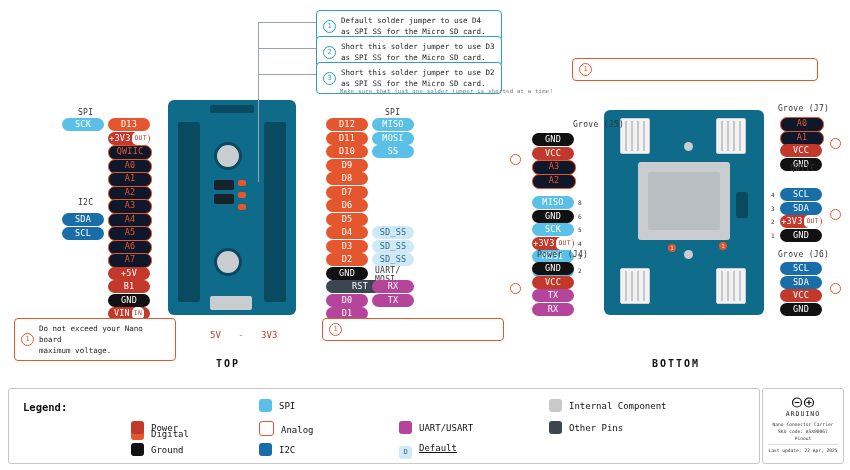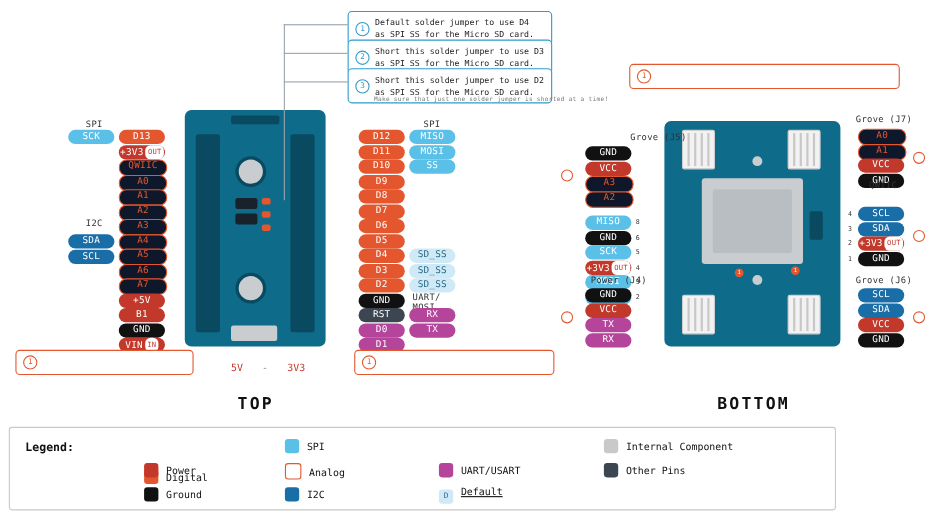--- a/index.html
+++ b/index.html
@@ -26,21 +26,21 @@
     font-family:"DejaVu Sans Mono", monospace;
   }
   .pill.digital{background:#e4572e;}
   .pill.power{background:#c2392b;}
   .pill.ground{background:#111111;}
   .pill.spi{background:#5bc0e8;}
   .pill.i2c{background:#1a6ea8;}
   .pill.uart{background:#b5459a;}
   .pill.analog{background:#0f172a;color:#e4572e;border:1px solid #e4572e;line-height:11px;}
   .pill.default{background:#cfe9f6;color:#2c6b86;}
-  .pill.other{background:#3b4650;}
+  .pill.other{background:#3b4650;padding-left:13px;}
 
   .tag{
     position:absolute;font-size:8px;color:#333;letter-spacing:.3px;
     font-family:"DejaVu Sans Mono", monospace;
   }
   .out-badge{
     display:inline-block;background:#ffffff;color:#c2392b;border-radius:5px;
     font-size:6.5px;padding:0 2px;margin-left:2px;vertical-align:1px;
   }
   .in-badge{
@@ -80,21 +80,21 @@
   }
   .hdr{position:absolute;background:#0a4a61;border-radius:2px;}
   .hole{position:absolute;border-radius:50%;background:#c9cdd0;border:3px solid #0a4a61;}
   .chip{position:absolute;background:#17222b;border-radius:2px;}
 
   .grove{position:absolute;background:#f2f2f2;border:1px solid #d0d0d0;border-radius:2px;}
   .grove i{position:absolute;top:2px;width:2px;height:calc(100% - 4px);background:#c8c8c8;display:block;}
 
   .boardlabel{
     position:absolute;font-family:"DejaVu Sans Mono", monospace;
-    font-size:15px;letter-spacing:2px;color:#111;font-weight:bold;
+    font-size:10px;letter-spacing:2px;color:#111;font-weight:bold;
   }
   .axis{position:absolute;font-size:9px;color:#c2392b;font-family:"DejaVu Sans Mono", monospace;}
   .axis .gray{color:#8c8c8c;}
 
   
   .legend{
     position:absolute;left:8px;top:388px;width:750px;height:74px;
     border:1px solid #c9c9c9;border-radius:3px;background:#fff;
   }
   .legend-title{
@@ -308,20 +308,22 @@
       <div class="callout blue" style="left: 316px; top: 62px; width: 172px;">
         <div class="num">3</div>
         <div style="white-space: pre-line;">Short this solder jumper to use D2
 as SPI SS for the Micro SD card.</div>
       </div>
       <div class="callout" style="left: 572px; top: 58px; width: 232px;">
         <div class="num">1</div>
       </div>
       <div class="callout" style="left: 14px; top: 318px; width: 148px;">
         <div class="num">1</div>
+        <div style="white-space: pre-line;">Do not exceed your Nano board
+maximum voltage.</div>
       </div>
       <div class="callout" style="left: 322px; top: 318px; width: 168px;">
         <div class="num">1</div>
       </div>
     </div>
   <div class="tag" style="left:340px;top:88px;font-size:5.5px;color:#777;">Make sure that just one solder jumper is shorted at a time!</div>
 
   <div class="lead" style="left:258px;top:22px;width:58px;"></div>
   <div class="lead" style="left:258px;top:48px;width:58px;"></div>
   <div class="lead" style="left:258px;top:74px;width:58px;"></div>
@@ -336,14 +338,30 @@
         <div class="lg-item" style="left: 122px; top: 32px;"><span class="sw power"></span><span>Power</span></div>
         <div class="lg-item" style="left: 250px; top: 32px;"><span class="sw analog"></span><span>Analog</span></div>
         <div class="lg-item" style="left: 390px; top: 32px;"><span class="sw uart"></span><span>UART/USART</span></div>
         <div class="lg-item" style="left: 540px; top: 32px;"><span class="sw other"></span><span>Other Pins</span></div>
         <div class="lg-item" style="left: 122px; top: 54px;"><span class="sw ground"></span><span>Ground</span></div>
         <div class="lg-item" style="left: 250px; top: 54px;"><span class="sw i2c"></span><span>I2C</span></div>
         <div class="lg-item" style="left: 390px; top: 54px; text-decoration: underline;"><span class="sw default">D</span><span>Default</span></div>
       </div>
   </div>
 
+  <div class="infobox">
+    <svg class="infinity" viewBox="0 0 52 24">
+      <g fill="none" stroke="#111" stroke-width="2.4">
+        <circle cx="14" cy="12" r="9"></circle>
+          <circle cx="38" cy="12" r="9"></circle>
+        <path d="M9 12h10M33 12h10M38 7v10"></path>
+      </g>
+    </svg>
+    <div class="brand">ARDUINO</div>
+    <div class="meta">
+      <span>Nano Connector Carrier</span><br>
+      <span>SKU code: ASX00067</span><br>
+      <span>Pinout</span>
+      <span class="last">Last update: 22 Apr, 2025</span>
+    </div>
+  </div>
 
 </div>
 
 </body></html>

